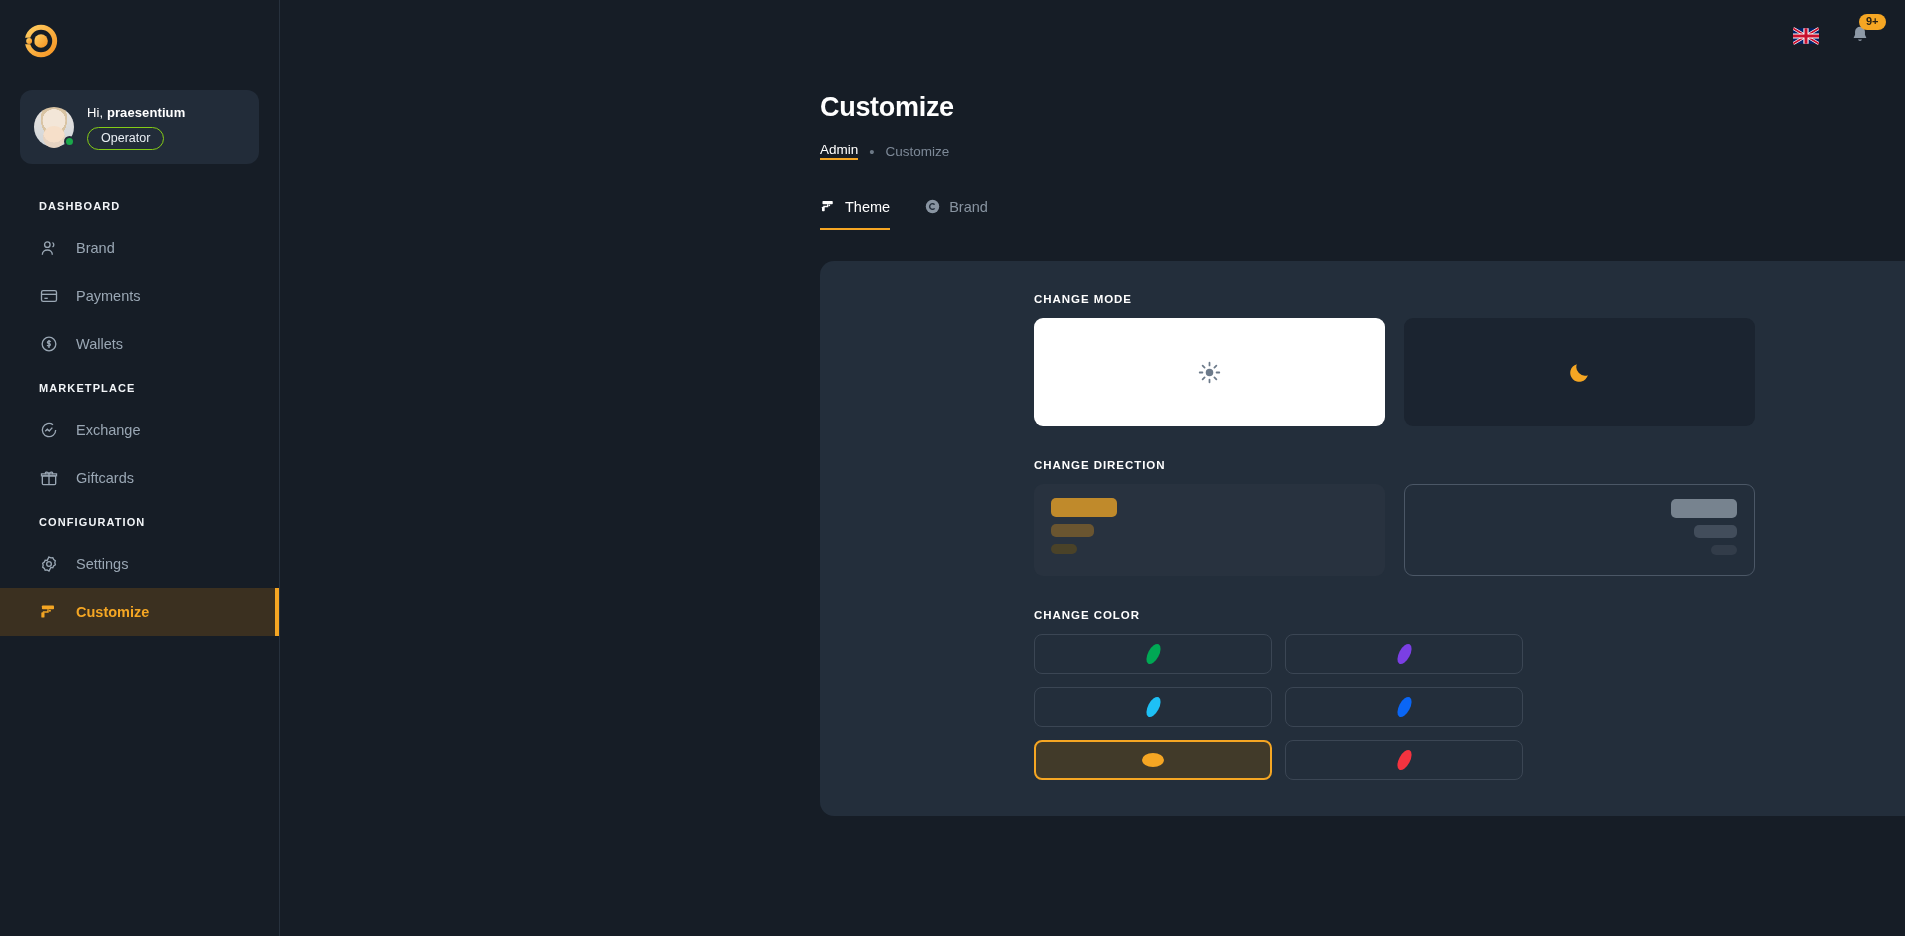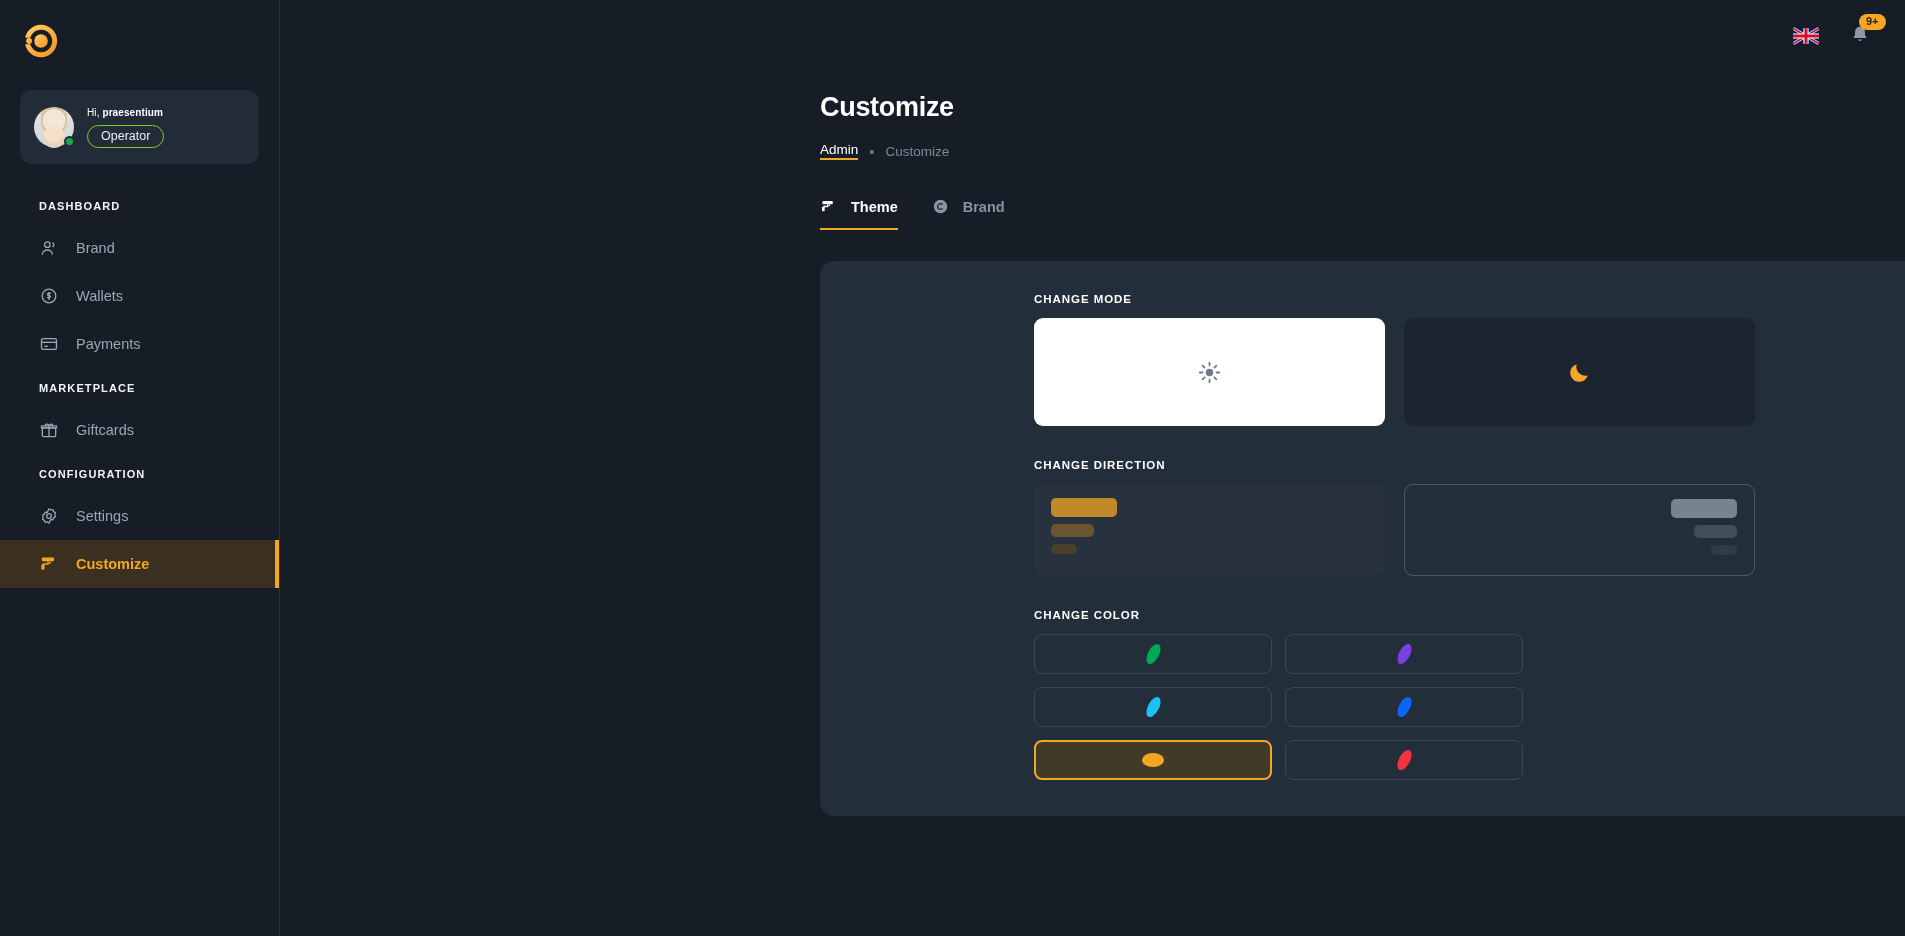--- a/index.html
+++ b/index.html
@@ -44,21 +44,21 @@
     content:""; position:absolute; left:9px; top:19px; width:22px; height:22px;
     border-radius:50%;
     background: radial-gradient(circle at 50% 25%, #f6dfc9 0 55%, #e7d4c2 56%);
   }
   .status-dot {
     position: absolute; right: -1px; bottom: 0px;
     width: 11px; height: 11px; border-radius: 50%;
     background: #1aa84a; border: 2px solid #222c39;
   }
   .profile-text { display: flex; flex-direction: column; gap: 7px; }
-  .hi-line { font-size: 10px; color: #fff; letter-spacing: .1px; }
+  .hi-line { font-size: 13px; color: #fff; letter-spacing: .1px; }
   .hi-line b { font-weight: 700; }
   .role-pill {
     align-self: flex-start;
     border: 1px solid #84cc16;
     border-radius: 20px;
     padding: 3px 13px 4px;
     font-size: 12.5px; color: #e9eef3;
   }
 
   .nav { margin-top: 22px; }
@@ -114,23 +114,23 @@
     color: #fff; font-weight: 400; text-decoration: none;
     border-bottom: 2px solid #f5a623; padding-bottom: 1px;
   }
   .crumb-dot { color: #6c7885; font-size: 15px; line-height: 1; }
   .crumb-current { color: #7d8997; }
 
   .tabs {
     display: flex; gap: 34px; margin: 38px 0 0 540px;
   }
   .tab {
-    display: flex; align-items: center; gap: 14px;
+    display: flex; align-items: center; gap: 8px;
     padding-bottom: 13px; cursor: pointer;
-    color: #8894a1; font-size: 14.5px; font-weight: 700;
+    color: #8894a1; font-size: 14.5px; font-weight: 400;
     border-bottom: 2px solid transparent;
   }
   .tab .tico { width: 17px; height: 17px; display:block; }
   .tab.active { color: #fff; border-bottom-color: #f5a623; }
 
   .panel {
     margin: 31px 0 0 540px;
     width: 1133px;
     background: #232e3b;
     border-radius: 14px;
@@ -237,38 +237,45 @@
         <svg class="ico" viewBox="0 0 24 24" fill="none" stroke="currentColor" stroke-width="1.6">
           <circle cx="10" cy="8" r="3.3"></circle>
           <path d="M4 20c0-3.4 2.7-5.6 6-5.6s6 2.2 6 5.6"></path>
           <path d="M16.2 5.4a3 3 0 0 1 0 5.3"></path>
         </svg>
         <span>Brand</span>
       </div>
 
       <div class="nav-item">
         <svg class="ico" viewBox="0 0 24 24" fill="none" stroke="currentColor" stroke-width="1.6">
+          <rect x="3" y="5.5" width="18" height="13" rx="2"></rect>
+          <path d="M3 10h18"></path>
+            <path d="M6.5 14.8h4"></path>
+        </svg>
+        <span>Payments</span>
+      </div>
+
+      <div class="nav-item">
+        <svg class="ico" viewBox="0 0 24 24" fill="none" stroke="currentColor" stroke-width="1.6">
           <circle cx="12" cy="12" r="8.2"></circle>
           <path d="M14 9.3c-.6-.8-3.6-1.2-3.9.6-.3 1.8 3.6 1 3.5 2.9-.1 1.8-3.2 1.6-3.9.6"></path>
           <path d="M12 7.3v9.4"></path>
         </svg>
         <span>Wallets</span>
       </div>
 
-      <div class="nav-item">
-        <svg class="ico" viewBox="0 0 24 24" fill="none" stroke="currentColor" stroke-width="1.6">
-          <rect x="3" y="5.5" width="18" height="13" rx="2"></rect>
-          <path d="M3 10h18"></path>
-            <path d="M6.5 14.8h4"></path>
-        </svg>
-        <span>Payments</span>
-      </div>
-
       <div class="nav-group-label">MARKETPLACE</div>
 
+      <div class="nav-item">
+        <svg class="ico" viewBox="0 0 24 24" fill="none" stroke="currentColor" stroke-width="1.6">
+          <path d="M20 12a8 8 0 1 1-3.2-6.4"></path>
+          <path d="M7.5 13.6 10 11l2.3 2.2L16 9.2"></path>
+        </svg>
+        <span>Exchange</span>
+      </div>
 
       <div class="nav-item">
         <svg class="ico" viewBox="0 0 24 24" fill="none" stroke="currentColor" stroke-width="1.6">
           <rect x="4" y="9.5" width="16" height="10.5" rx="1.4"></rect>
           <path d="M3 7h18v2.5H3z"></path>
             <path d="M12 7v13"></path>
           <path d="M12 7c-1.6-3.2-5.4-2.2-4.2.6M12 7c1.6-3.2 5.4-2.2 4.2.6"></path>
         </svg>
         <span>Giftcards</span>
       </div>

